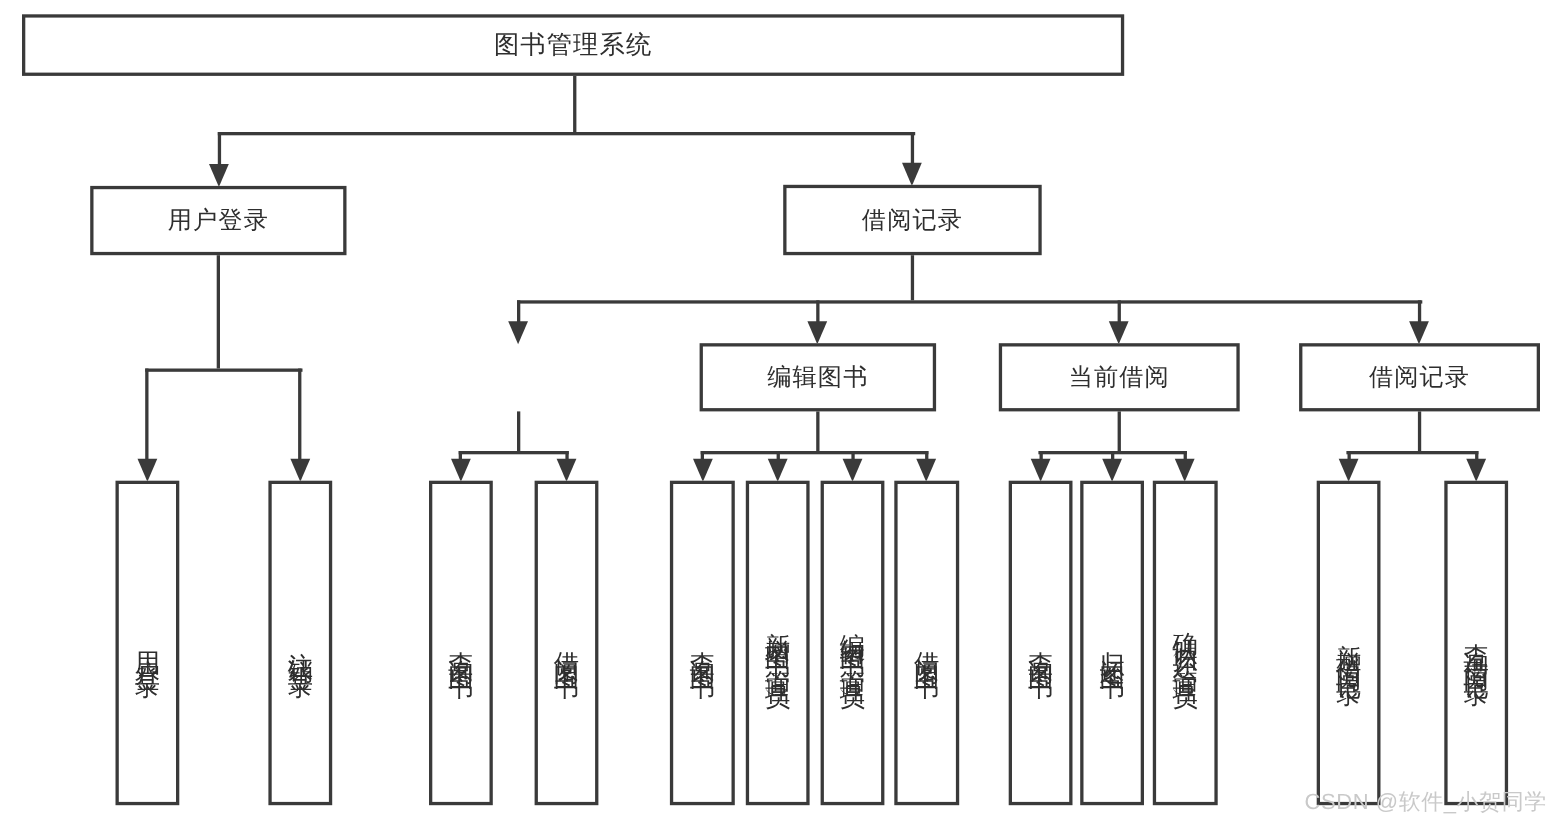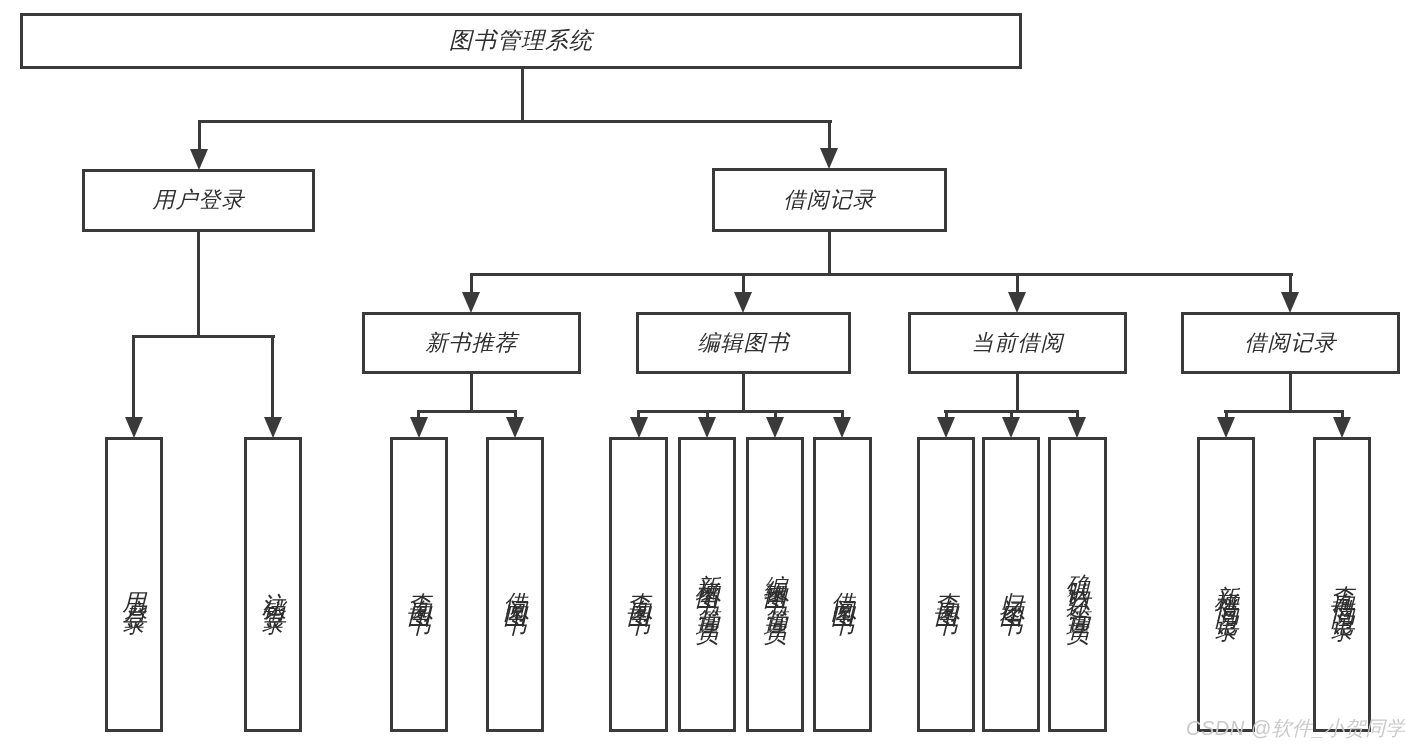--- a/index.html
+++ b/index.html
@@ -7,21 +7,21 @@
     --text-color:#2e2e2e;
     --bg:#ffffff;
     --wm-color:#c9c9c9;
   }
   html,body{margin:0;padding:0;}
   body{
     width:1405px;height:747px;background:var(--bg);
     font-family:"Liberation Sans","DejaVu Sans",sans-serif;
     position:relative;overflow:hidden;
   }
-  #canvas{position:absolute;left:0;top:0;width:1151px;height:747px;font-style:italic;}
+  #canvas{position:absolute;left:0;top:0;width:1151px;height:747px;}
   .box{
     position:absolute;box-sizing:border-box;
     border:3px solid var(--line-color);
     background:#fff;color:var(--text-color);
     display:flex;align-items:center;justify-content:center;
     font-size:22px;letter-spacing:1px;line-height:1.2;
   }
   .rootbox{font-size:23px;}
   .vbox{
     writing-mode:vertical-rl;
@@ -84,23 +84,20 @@
 
   <div class="line" style="left:470px;top:273px;width:3px;height:22px;"></div>
   <div class="arrowhead" style="left:462px;top:292px;"></div>
   <div class="line" style="left:742px;top:273px;width:3px;height:22px;"></div>
   <div class="arrowhead" style="left:734px;top:292px;"></div>
   <div class="line" style="left:1016px;top:273px;width:3px;height:22px;"></div>
   <div class="arrowhead" style="left:1008px;top:292px;"></div>
   <div class="line" style="left:1289px;top:273px;width:3px;height:22px;"></div>
   <div class="arrowhead" style="left:1281px;top:292px;"></div>
 
-  <div class="box" style="left:362px;top:312px;width:219px;height:62px;">
-    <span>新书推荐</span>
-  </div>
   <div class="box" style="left:636px;top:312px;width:215px;height:62px;">
     <span>编辑图书</span>
   </div>
   <div class="box" style="left:908px;top:312px;width:219px;height:62px;">
     <span>当前借阅</span>
   </div>
   <div class="box" style="left:1181px;top:312px;width:219px;height:62px;">
     <span>借阅记录</span>
   </div>
 

